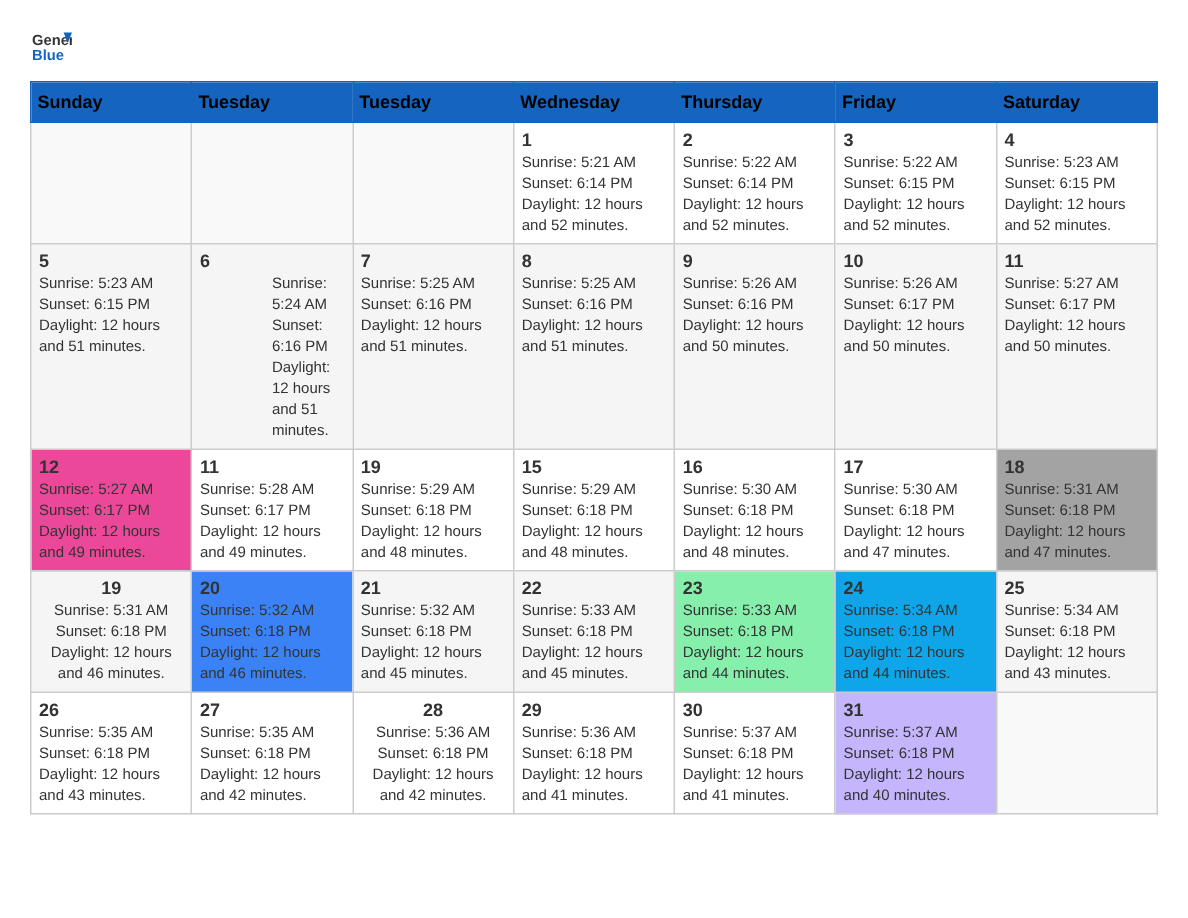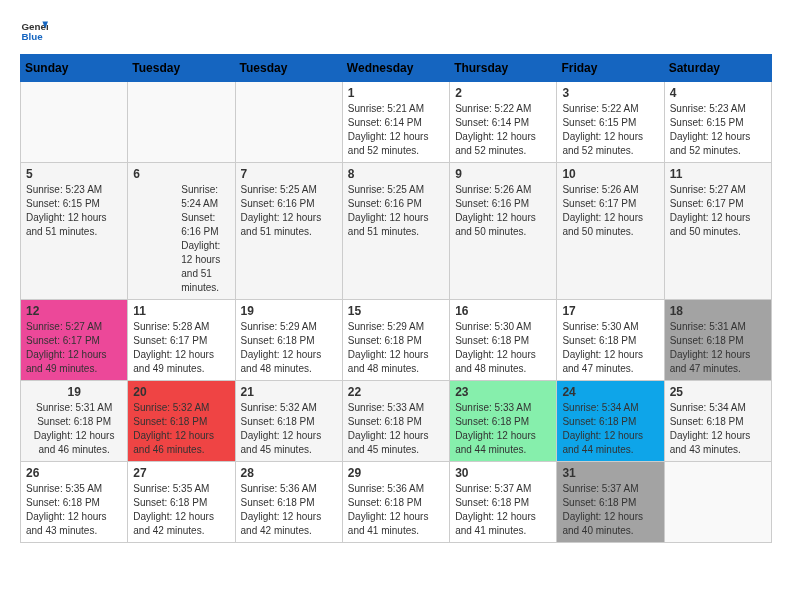--- a/index.html
+++ b/index.html
@@ -230,21 +230,21 @@
 Daylight: 12 hours and 47 minutes.</div>
         </td>
       </tr>
       <tr>
         <td style="background-color: rgb(245, 245, 245); text-align: center;">
           <span class="day-number">19</span>
           <div class="day-info" style="white-space: pre-line;">Sunrise: 5:31 AM
 Sunset: 6:18 PM
 Daylight: 12 hours and 46 minutes.</div>
         </td>
-        <td style="background-color: #ef4444;">
+        <td style="background-color: #3b82f6;">
           <span class="day-number">20</span>
           <div class="day-info" style="white-space: pre-line;">Sunrise: 5:32 AM
 Sunset: 6:18 PM
 Daylight: 12 hours and 46 minutes.</div>
         </td>
         <td style="background-color: rgb(245, 245, 245);">
           <span class="day-number">21</span>
           <div class="day-info" style="white-space: pre-line;">Sunrise: 5:32 AM
 Sunset: 6:18 PM
 Daylight: 12 hours and 45 minutes.</div>
@@ -280,39 +280,39 @@
           <div class="day-info" style="white-space: pre-line;">Sunrise: 5:35 AM
 Sunset: 6:18 PM
 Daylight: 12 hours and 43 minutes.</div>
         </td>
         <td style="background-color: rgb(255, 255, 255);">
           <span class="day-number">27</span>
           <div class="day-info" style="white-space: pre-line;">Sunrise: 5:35 AM
 Sunset: 6:18 PM
 Daylight: 12 hours and 42 minutes.</div>
         </td>
-        <td style="background-color: rgb(255, 255, 255);">
+        <td style="background-color: rgb(255, 255, 255); text-align: center;">
           <span class="day-number">28</span>
           <div class="day-info" style="white-space: pre-line;">Sunrise: 5:36 AM
 Sunset: 6:18 PM
 Daylight: 12 hours and 42 minutes.</div>
         </td>
         <td style="background-color: rgb(255, 255, 255);">
           <span class="day-number">29</span>
           <div class="day-info" style="white-space: pre-line;">Sunrise: 5:36 AM
 Sunset: 6:18 PM
 Daylight: 12 hours and 41 minutes.</div>
         </td>
         <td style="background-color: rgb(255, 255, 255);">
           <span class="day-number">30</span>
           <div class="day-info" style="white-space: pre-line;">Sunrise: 5:37 AM
 Sunset: 6:18 PM
 Daylight: 12 hours and 41 minutes.</div>
         </td>
-        <td style="background-color: #a3a3a3;">
+        <td style="background-color: #c4b5fd;">
           <span class="day-number">31</span>
           <div class="day-info" style="white-space: pre-line;">Sunrise: 5:37 AM
 Sunset: 6:18 PM
 Daylight: 12 hours and 40 minutes.</div>
         </td>
         <td class="empty-cell"></td>
       </tr>
     </tbody>
 </table>
 

